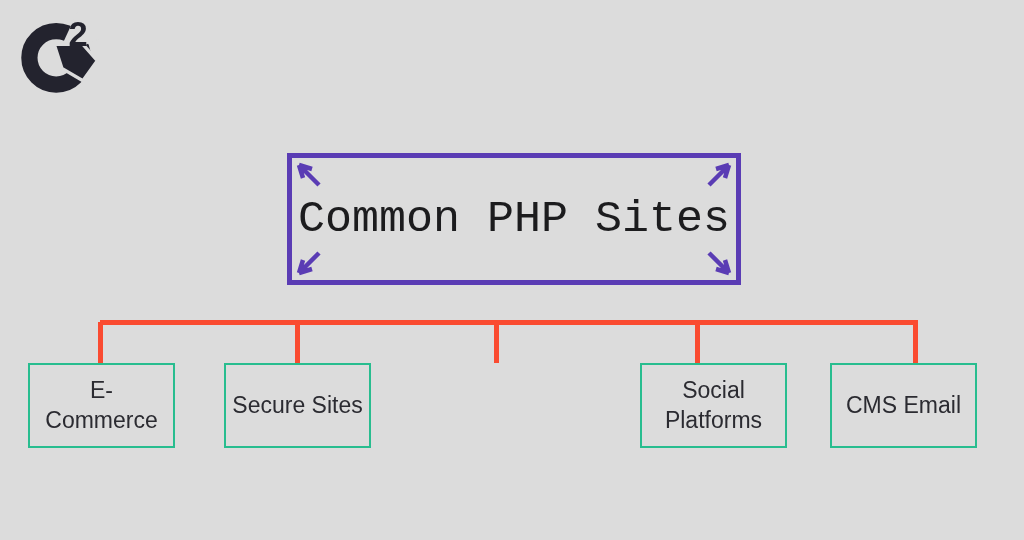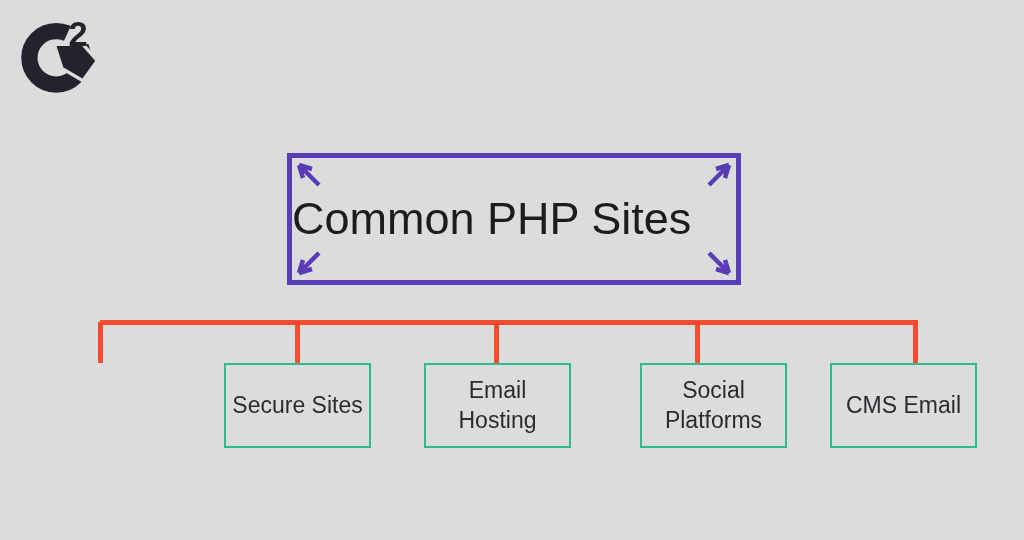--- a/index.html
+++ b/index.html
@@ -11,21 +11,21 @@
     font-family:"Liberation Sans", sans-serif;
   }
   .logo {
     position:absolute; left:16px; top:10px;
     width:88px; height:88px;
   }
   .root-box {
     position:absolute; left:287px; top:153px;
     width:444px; height:122px;
     border:5px solid var(--root-border, #5a3cb4);
-    display:flex; align-items:center; justify-content:flex-start;
+    display:flex; align-items:center; justify-content:center;font-family:Liberation Mono, monospace;
   }
   .root-title {
     font-size:45px;
     color: var(--title-text, #1c1c1e);
     letter-spacing:0px;
     white-space:nowrap;
   }
   .corner-arrows {
     position:absolute; left:0; top:0;
     width:100%; height:100%;
@@ -85,25 +85,25 @@
     <div class="root-title">Common PHP Sites</div>
   </div>
 
   <div class="connector h-line"></div>
   <div class="connector drop drop-0"></div>
   <div class="connector drop drop-1"></div>
   <div class="connector drop drop-2"></div>
   <div class="connector drop drop-3"></div>
   <div class="connector drop drop-4"></div>
 
+  <div class="child-box box-0">
+    <div class="child-label">E-Commerce</div>
+  </div>
   <div class="child-box box-1">
     <div class="child-label">Secure Sites</div>
-  </div>
-  <div class="child-box box-2">
-    <div class="child-label">Email Hosting</div>
   </div>
   <div class="child-box box-3">
     <div class="child-label">Social Platforms</div>
   </div>
   <div class="child-box box-4">
     <div class="child-label">CMS Email</div>
   </div>
 
 </div>
 

